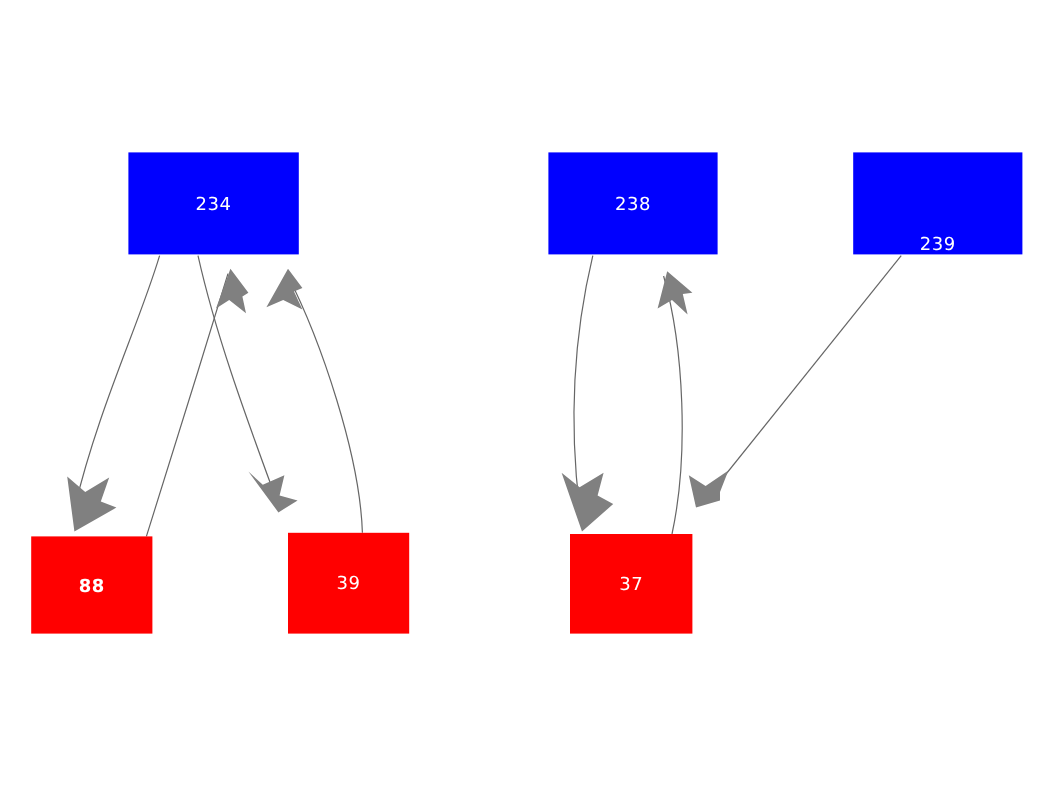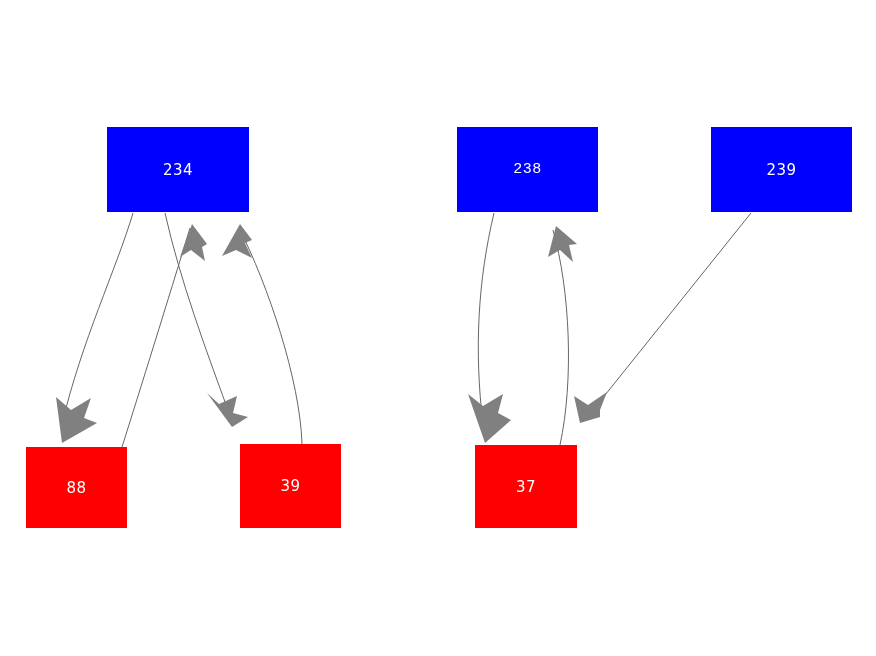--- a/index.html
+++ b/index.html
@@ -78,27 +78,27 @@
         <polygon class="arrow-head" points="485,443 468,394 483,406 503,394 498,413 511,420" fill="#808080"></polygon>
         <polygon class="arrow-head" points="556,226 548,257 560,250 573,262 569,245 577,244" fill="#808080"></polygon>
         <polygon class="arrow-head" points="580,423 574,396 588,405 607,392 600,410 600,417" fill="#808080"></polygon>
       </g>
   </svg>
 
   <div id="nodes-layer">
       <div class="node node-blue" style="left: 107px; top: 127px; width: 142px; height: 85px; background: rgb(0, 0, 255); color: rgb(255, 255, 255);">
         <span class="node-label">234</span>
       </div>
-      <div class="node node-blue" style="left: 457px; top: 127px; width: 141px; height: 85px; background: rgb(0, 0, 255); color: rgb(255, 255, 255); font-family: Liberation Mono, monospace;">
+      <div class="node node-blue" style="left: 457px; top: 127px; width: 141px; height: 85px; background: rgb(0, 0, 255); color: rgb(255, 255, 255);">
         <span class="node-label">238</span>
       </div>
-      <div class="node node-blue" style="left: 711px; top: 127px; width: 141px; height: 85px; background: rgb(0, 0, 255); color: rgb(255, 255, 255);">
+      <div class="node node-blue" style="left: 711px; top: 127px; width: 141px; height: 85px; background: rgb(0, 0, 255); color: rgb(255, 255, 255); align-items: flex-end;">
         <span class="node-label">239</span>
       </div>
-      <div class="node node-red" style="left: 26px; top: 447px; width: 101px; height: 81px; background: rgb(255, 0, 0); color: rgb(255, 255, 255);">
+      <div class="node node-red" style="left: 26px; top: 447px; width: 101px; height: 81px; background: rgb(255, 0, 0); color: rgb(255, 255, 255); font-weight: bold;">
         <span class="node-label">88</span>
       </div>
       <div class="node node-red" style="left: 240px; top: 444px; width: 101px; height: 84px; background: rgb(255, 0, 0); color: rgb(255, 255, 255);">
         <span class="node-label">39</span>
       </div>
       <div class="node node-red" style="left: 475px; top: 445px; width: 102px; height: 83px; background: rgb(255, 0, 0); color: rgb(255, 255, 255);">
         <span class="node-label">37</span>
       </div>
     </div>
 

